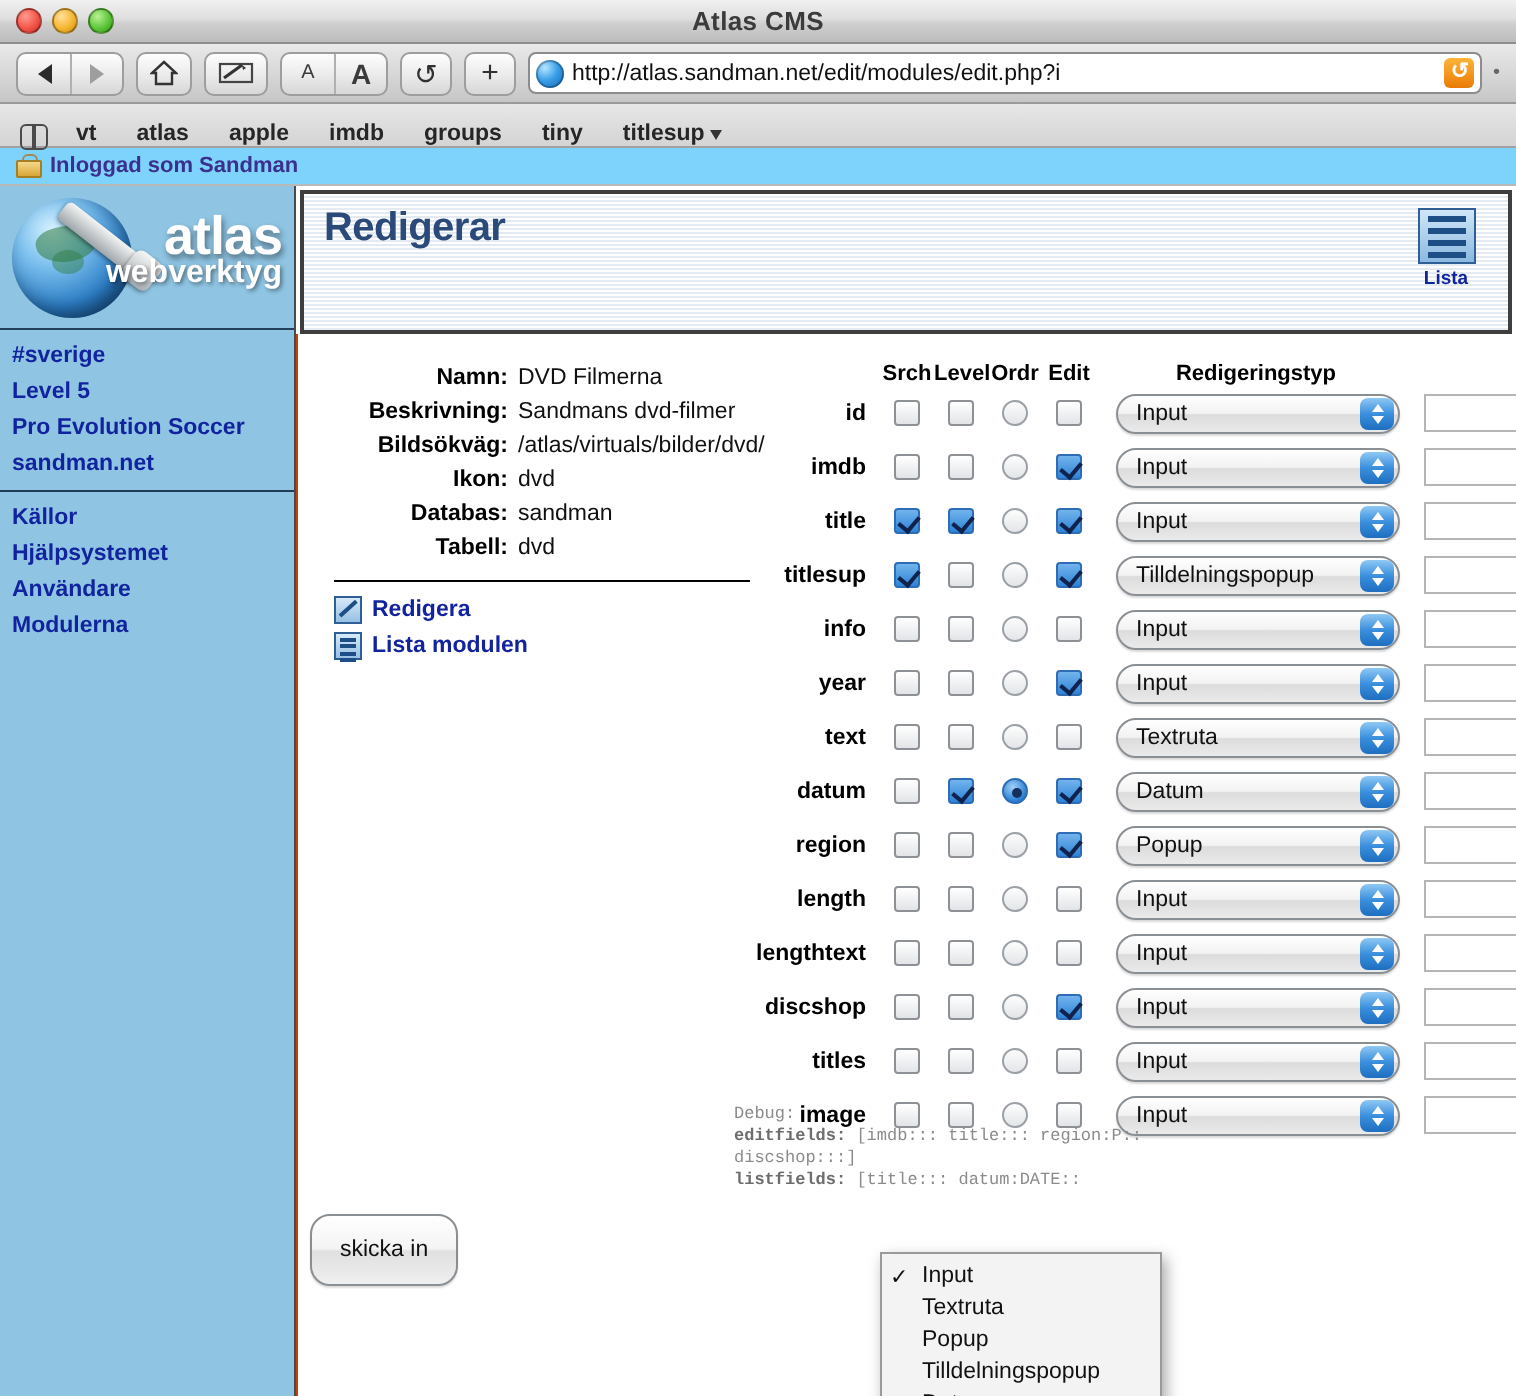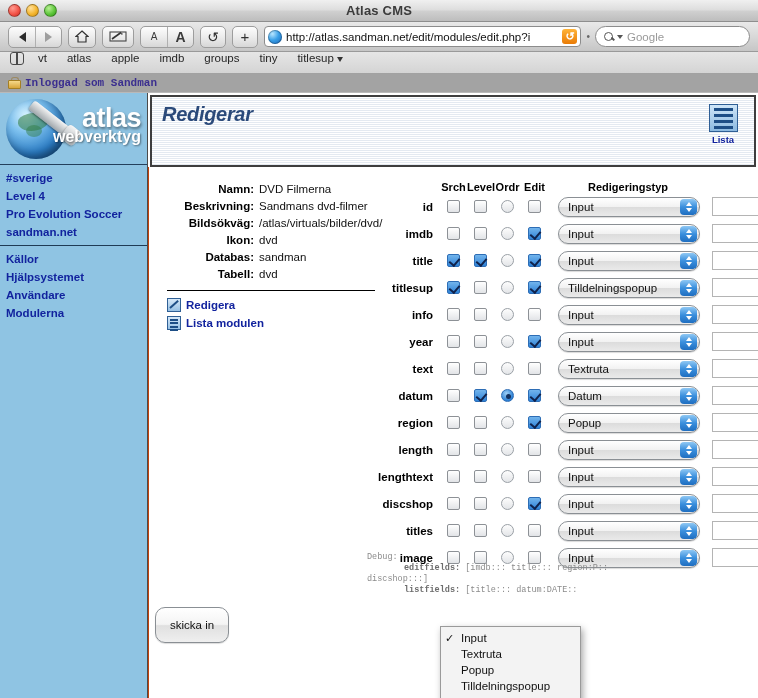--- a/index.html
+++ b/index.html
@@ -69,38 +69,39 @@
     width:155px; height:21px; background:#fff;
     border:1px solid #8c8c8c; border-radius:11px;
     display:flex; align-items:center; padding:0 8px; gap:4px; flex:0 0 155px;
   }
   .mag { width:9px;height:9px;border:1.6px solid #555;border-radius:50%;position:relative;flex:0 0 9px; }
   .mag::after { content:"";position:absolute;width:4px;height:1.6px;background:#555;transform:rotate(45deg);right:-3px;bottom:0; }
   .caretdown { width:0;height:0;border-left:3px solid transparent;border-right:3px solid transparent;border-top:4px solid #555; }
   .sph { color:#9a9a9a; font-size:11.5px; }
 
   .bookmarks {
-    flex:0 0 22px; height:22px; display:flex; align-items:flex-start; gap:0;
+    flex:0 0 22px; height:22px; display:flex; align-items:flex-end; gap:0;
     padding:0 10px;
     background:linear-gradient(to bottom,#e6e6e6 0%,#d4d4d4 100%);
     border-bottom:1px solid #a2a2a2;
+    font-weight:bold;
   }
   .bm-item { font-size:11.5px; color:#262626; padding:0 10px; white-space:nowrap; }
   .bookicon { width:14px;height:11px;margin-right:4px;position:relative;flex:0 0 14px; }
   .bookicon::before, .bookicon::after {
     content:""; position:absolute; top:0; width:6px; height:11px;
     border:1px solid #4a4a4a; border-radius:1px 3px 3px 1px; }
   .bookicon::before { left:0; border-radius:3px 1px 1px 3px; }
   .bookicon::after { right:0; }
   .bm-caret { display:inline-block; margin-left:3px;
     width:0;height:0;border-left:3.5px solid transparent;border-right:3.5px solid transparent;border-top:5px solid #333; }
 
   .statusbar {
     flex:0 0 19px; height:19px; display:flex; align-items:center; gap:6px;
-    padding:0 8px; background:#a3a3a3; border-bottom:1px solid #b9b9b9;font-family:Liberation Mono, monospace;
+    padding:0 8px; background:#7dd3fc; border-bottom:1px solid #b9b9b9;
   }
   .lockicon { width:11px;height:12px;position:relative;flex:0 0 11px; }
   .lockicon::after { content:""; position:absolute; left:0; bottom:0; width:11px; height:7px;
     background:linear-gradient(to bottom,#f6d98a,#d8a63a); border:1px solid #a57f23; border-radius:1px; }
   .lockicon::before { content:""; position:absolute; left:2.5px; top:0; width:6px; height:6px;
     border:1.5px solid #9c8a63; border-bottom:none; border-radius:3px 3px 0 0; }
   .status-text { font-size:11px; color:#3b2f8f; font-weight:bold; }
 
   
   #viewport { flex:1 1 auto; display:flex; background:#fff; overflow:hidden; }
@@ -137,21 +138,21 @@
   .content { flex:1 1 auto; display:flex; flex-direction:column; overflow:hidden; background:#fff; }
 
   .page-header {
     height:72px; flex:0 0 72px; position:relative; border-bottom:2px solid #3e3e3e;
     border-left:2px solid #3e3e3e; border-top:2px solid #3e3e3e; border-right:2px solid #3e3e3e;
     margin:2px 2px 0 2px;
     background-color:#eef1f5;
     background-image:repeating-linear-gradient(to bottom,#ffffff 0px,#ffffff 1px,#e4eaf1 1px,#e4eaf1 2px);
   }
   .page-title { position:absolute; left:10px; top:6px; font-size:20px; font-weight:bold;
-    color:#2b4a7a; letter-spacing:-.3px;font-style:italic; }
+    color:#2b4a7a; letter-spacing:-.3px; }
   .lista-block { position:absolute; right:9px; top:7px; width:44px; text-align:center; }
   .lista-icon { width:29px; height:28px; margin:0 auto;
     background:linear-gradient(to bottom,#cfe6f8,#8bb9e0); border:1px solid #2f5f95; }
   .lista-icon i { display:block; height:3px; margin:3px 4px; background:#1d4e86; }
   .lista-label { font-size:9.5px; font-weight:bold; color:#12239e; margin-top:2px; }
 
   .page-body { flex:1 1 auto; position:relative; overflow:hidden; background:#fff;
     border-left:1px solid #c2410c; }
 
   .info-panel { position:absolute; left:18px; top:14px; width:208px; }
@@ -216,21 +217,21 @@
     background:#f3f3f3; border:1px solid #9a9a9a;
     box-shadow:2px 3px 7px rgba(0,0,0,.35); z-index:50; padding:3px 0;
   }
   .menu-item { height:16px; display:flex; align-items:center; font-size:11.5px; color:#111;
     padding-left:4px; }
   .menu-item .chk { width:14px; font-size:11px; color:#111; }
   .menu-item .mlabel { padding-left:2px; }
 
   .debug { position:absolute; left:218px; top:385px; width:245px;
     font-family:"Liberation Mono", monospace; font-size:8.5px; color:#8b8b8b; line-height:11px; }
-  .debug b { color:#6d6d6d;margin-left:37px; }
+  .debug b { color:#6d6d6d; }
 
   .submit-btn {
     position:absolute; left:6px; top:440px;
     height:36px; padding:0 14px; border:1px solid #8a8f94; border-radius:10px;
     background:linear-gradient(to bottom,#ffffff 0%,#f4f4f4 48%,#e0e0e0 52%,#efefef 100%);
     font-size:11.5px; color:#111; display:flex; align-items:center;
     box-shadow:0 1px 1px rgba(0,0,0,.14);
   }
 </style>
 </head>
@@ -283,25 +284,20 @@
       <span style="font-size:15px">+</span>
     </div>
 
     <div class="urlwrap">
       <div class="urlfield">
         <span class="globe"></span>
         <span class="urltext">http://atlas.sandman.net/edit/modules/edit.php?i</span>
         <span class="snapback">↺</span>
       </div>
       <span class="sep-dot">•</span>
-      <div class="searchfield">
-        <span class="mag"></span>
-        <span class="caretdown"></span>
-        <span class="sph">Google</span>
-      </div>
     </div>
   </div>
 
   <div class="bookmarks">
     <span class="bookicon"></span>
     <span class="bm-item">vt</span>
     <span class="bm-item">atlas</span>
     <span class="bm-item">apple</span>
     <span class="bm-item">imdb</span>
     <span class="bm-item">groups</span>
@@ -321,21 +317,21 @@
         <div class="logo-globe"></div>
         <div class="wrench"></div>
         <div class="logo-word">
           <div class="w1">atlas</div>
           <div class="w2">webverktyg</div>
         </div>
       </div>
 
       <div class="nav-group">
         <div class="nav-item">#sverige</div>
-        <div class="nav-item">Level 4</div>
+        <div class="nav-item">Level 5</div>
         <div class="nav-item">Pro Evolution Soccer</div>
         <div class="nav-item">sandman.net</div>
       </div>
       <div class="nav-group">
         <div class="nav-item">Källor</div>
         <div class="nav-item">Hjälpsystemet</div>
         <div class="nav-item">Användare</div>
         <div class="nav-item">Modulerna</div>
       </div>
     </div>

